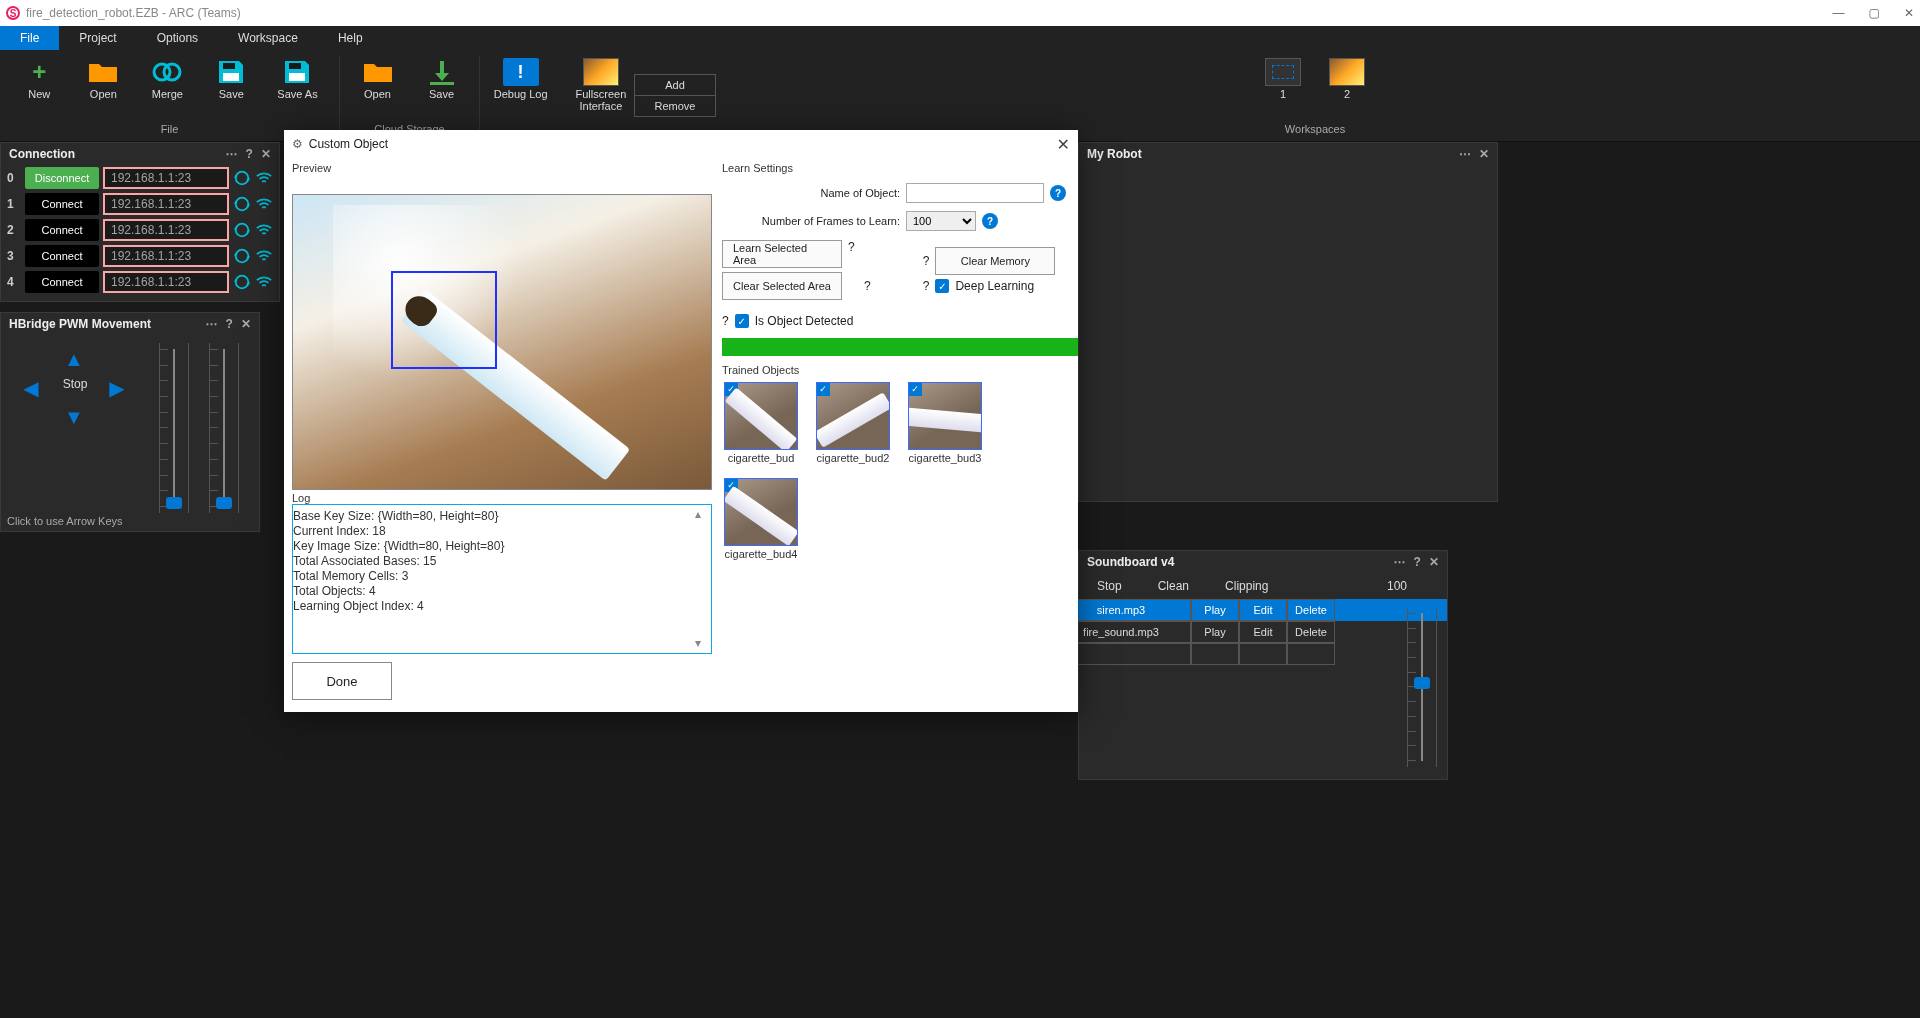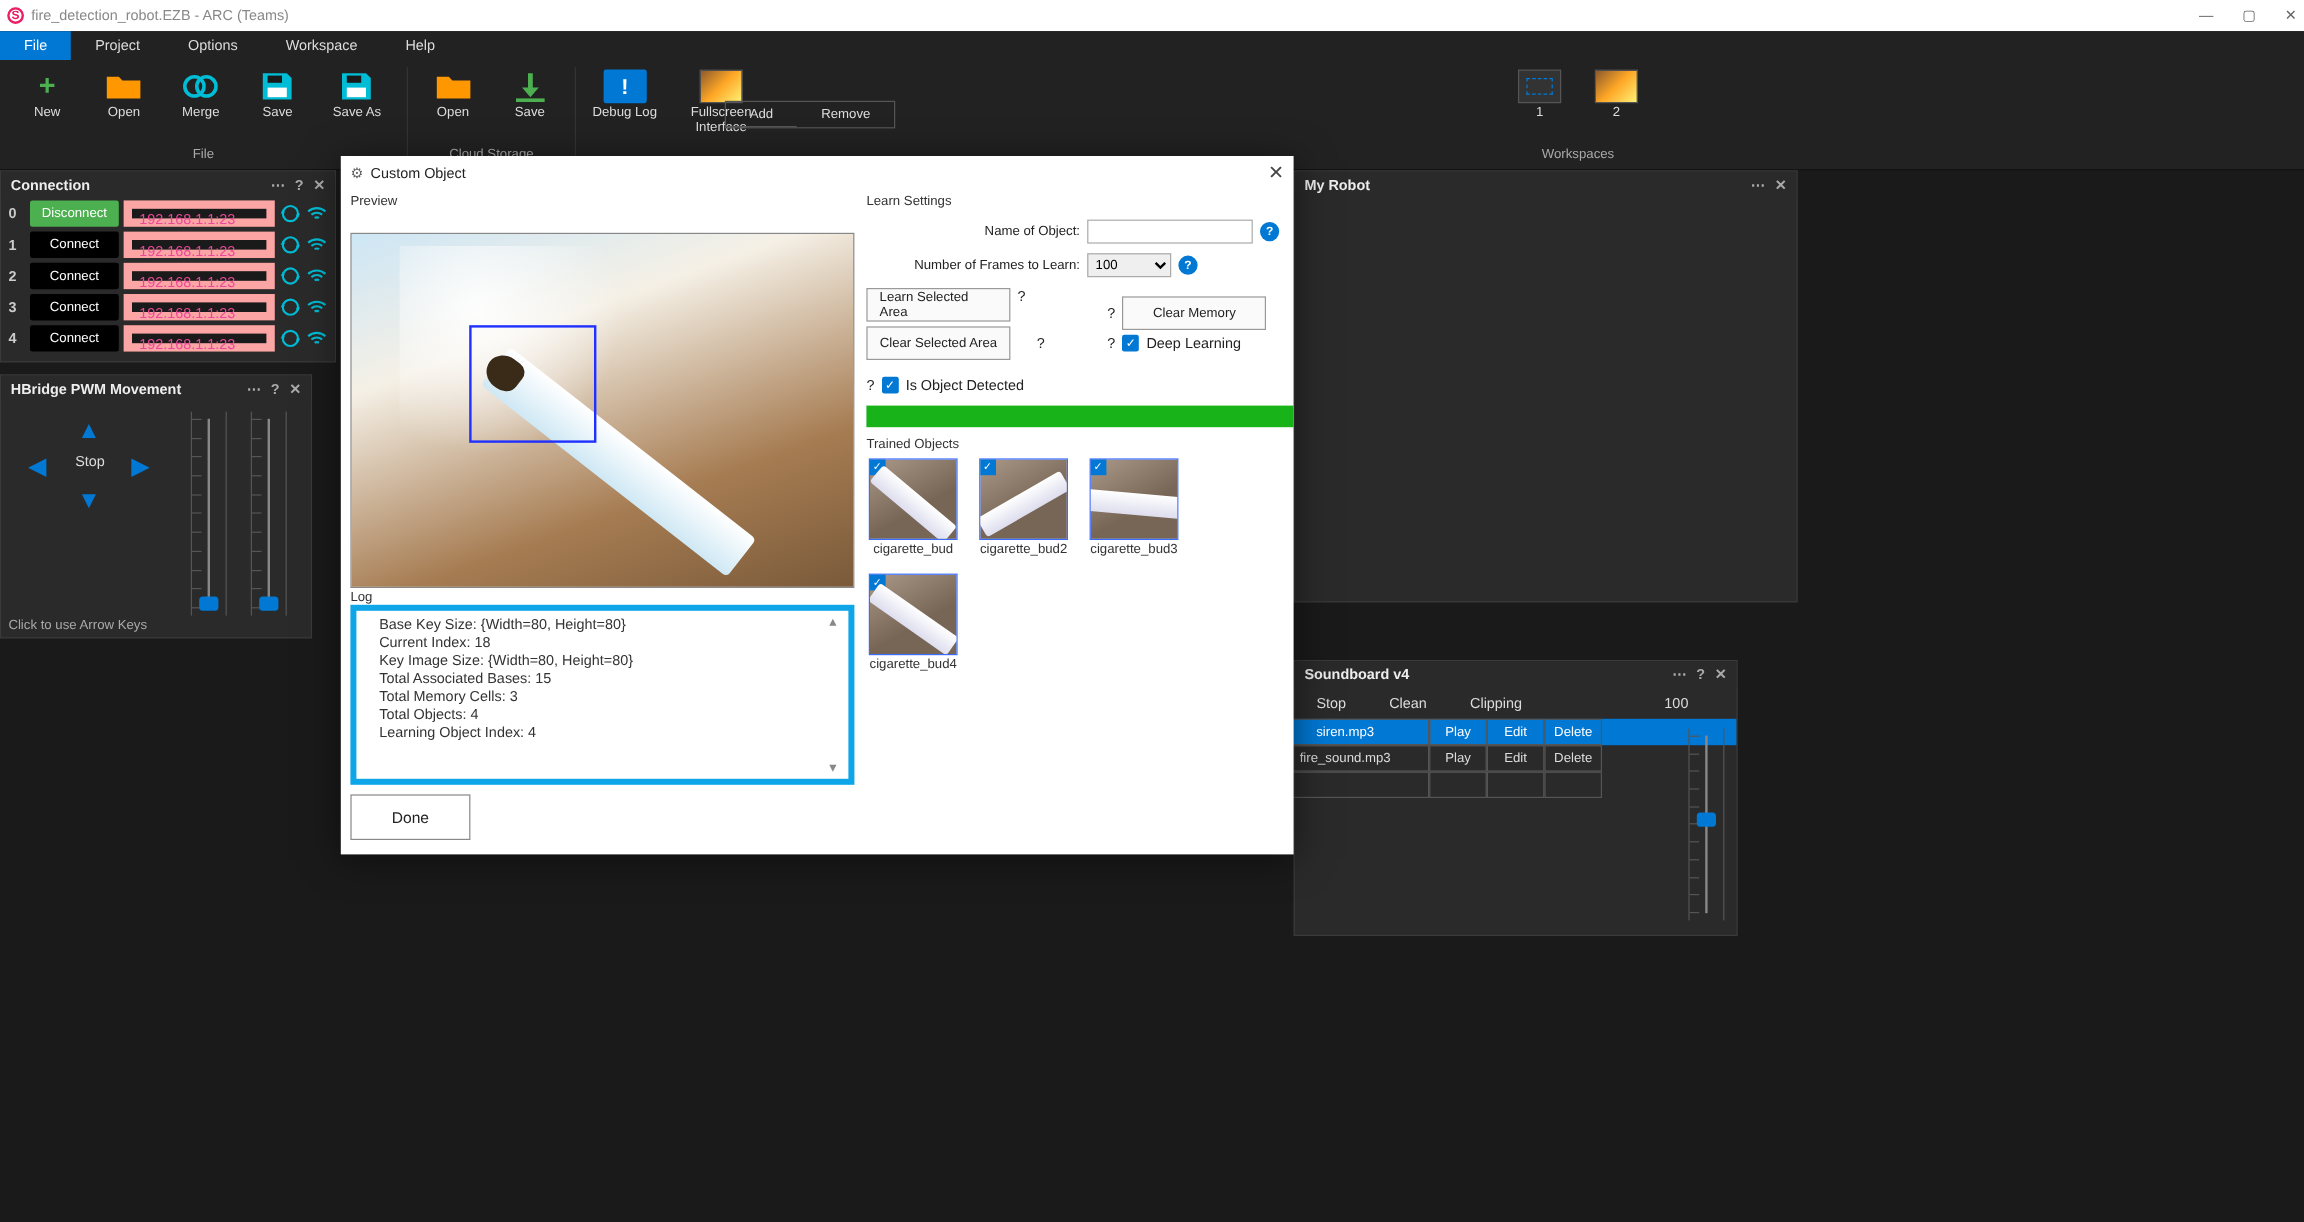--- a/index.html
+++ b/index.html
@@ -19,34 +19,34 @@
 .rgroup .gname{font-size:11px;color:#aaa;margin-top:auto}
 .ic-plus{color:#4caf50;font-size:28px;font-weight:bold}
 .ic-folder{color:#ff9800}
 .ic-merge{color:#00bcd4}
 .ic-save{color:#00bcd4}
 .ic-dl{color:#4caf50}
 .ic-debug{background:#0078d4;width:42px;height:28px;border-radius:2px;display:flex;align-items:center;justify-content:center;color:#fff;font-size:18px;font-weight:bold}
 .ic-thumb{width:42px;height:28px;background:linear-gradient(135deg,#8b5a2b,#ffa726,#fff176);border:1px solid #555}
 .ic-ws{width:42px;height:28px;background:#333;border:1px solid #555;position:relative}
 .ic-ws::after{content:"";position:absolute;inset:6px;border:1px dashed #0078d4}
-.addrem{display:flex;flex-direction:row;border:1px solid #555}
+.addrem{display:flex;flex-direction:column;border:1px solid #555}
 .addrem div{padding:4px 20px;color:#ddd;text-align:center;font-size:11px}
 .addrem div:first-child{border-bottom:1px solid #555}
 .workspace{position:absolute;top:142px;left:0;right:0;bottom:0}
 .panel{position:absolute;background:#2a2a2a;border:1px solid #3a3a3a}
 .panel-hdr{height:22px;background:#2a2a2a;display:flex;align-items:center;padding:10px 8px;color:#eee;font-weight:bold}
 .panel-hdr .pctrl{margin-left:auto;display:flex;gap:8px;color:#aaa;font-size:13px}
 .conn{top:0;left:0;width:280px;height:160px}
 .conn-row{display:flex;align-items:center;height:26px;padding:0 6px;gap:4px}
 .conn-row .idx{width:14px;color:#ccc;font-weight:bold}
 .conn-row .btn{width:74px;height:22px;display:flex;align-items:center;justify-content:center;color:#fff;font-size:11px;border-radius:2px}
 .btn.disc{background:#4caf50}
 .btn.con{background:#000000}
-.conn-row .ip{flex:1;background:#1a1a1a;height:22px;padding:2px 6px;color:#ec4899;border:7px solid #fca5a5}
+.conn-row .ip{flex:1;background:#1a1a1a;height:22px;padding:2px 6px;color:#a3a3a3;border:2px solid #fca5a5}
 .wifi{width:18px;height:18px;color:#00bcd4}
 .hbridge{top:170px;left:0;width:260px;height:220px}
 .hb-body{display:flex;padding:8px;gap:20px;height:calc(100% - 40px)}
 .dpad{width:130px;height:130px;position:relative}
 .dpad .arr{position:absolute;width:24px;height:24px;color:#0078d4;font-size:20px;display:flex;align-items:center;justify-content:center}
 .dpad .up{top:4px;left:53px}
 .dpad .down{top:62px;left:53px}
 .dpad .left{top:33px;left:10px}
 .dpad .right{top:33px;left:96px}
 .dpad .stop{position:absolute;top:34px;left:42px;width:48px;height:20px;color:#ddd;text-align:center}
@@ -81,21 +81,21 @@
 .modal-body{display:flex;padding:4px 8px 8px;gap:6px}
 .mleft{width:424px}
 .mleft .sec-lbl{font-size:11px;color:#333;margin-bottom:20px}
 .preview{width:420px;height:296px;background:linear-gradient(160deg,#cde6f5 0%,#f5f0e6 30%,#a67c52 70%,#7a5a3a 100%);position:relative;border:1px solid #888}
 .preview .glow{position:absolute;top:10px;left:40px;width:220px;height:180px;background:radial-gradient(circle at 30% 30%,rgba(255,255,255,.9),transparent 60%)}
 .preview .cig{position:absolute;top:90px;left:120px;width:260px;height:40px;background:linear-gradient(180deg,#fff,#cfe8f4);transform:rotate(38deg);transform-origin:left center;border-radius:4px}
 .preview .cig::before{content:"";position:absolute;left:-6px;top:6px;width:30px;height:28px;background:#3a2a18;border-radius:50% 30% 40% 50%}
 .preview .sel-box{position:absolute;top:76px;left:98px;width:106px;height:98px;border:2px solid #2030ff}
 .status-line{color:#1040d0;font-size:12px;padding:4px 0}
 .log-lbl{font-size:11px;color:#333;margin-top:2px}
-.log-box{width:420px;height:150px;border:5px solid #0ea5e9;padding:4px 19px;font-size:11px;color:#333;line-height:1.25;position:relative;overflow:hidden}
+.log-box{width:420px;height:150px;border:1px solid #0ea5e9;padding:4px 0;font-size:11px;color:#333;line-height:1.25;position:relative;overflow:hidden}
 .log-box .sb{position:absolute;right:2px;top:2px;bottom:2px;width:14px;display:flex;flex-direction:column;justify-content:space-between;color:#888}
 .done-btn{margin-top:8px;width:100px;height:38px;border:1px solid #888;display:flex;align-items:center;justify-content:center;font-size:13px}
 .mright{flex:1}
 .mright .sec-lbl{font-size:11px;color:#333;margin-bottom:6px}
 .frow{display:flex;align-items:center;height:26px;gap:6px;margin-bottom:2px}
 .frow .flab{width:178px;text-align:right;font-size:11px}
 .frow input[type=text]{height:20px;border:1px solid #aaa;padding:0 4px;font-size:11px}
 .frow .help{width:16px;height:16px;border-radius:50%;background:#0078d4;color:#fff;display:flex;align-items:center;justify-content:center;font-size:10px;font-weight:bold}
 .frow select{height:20px;border:1px solid #aaa;width:70px;font-size:11px;padding:0 2px}
 .btn-w{height:28px;border:1px solid #999;padding:0 10px;display:flex;align-items:center;justify-content:center;font-size:11px;background:#fafafa;width:120px}

